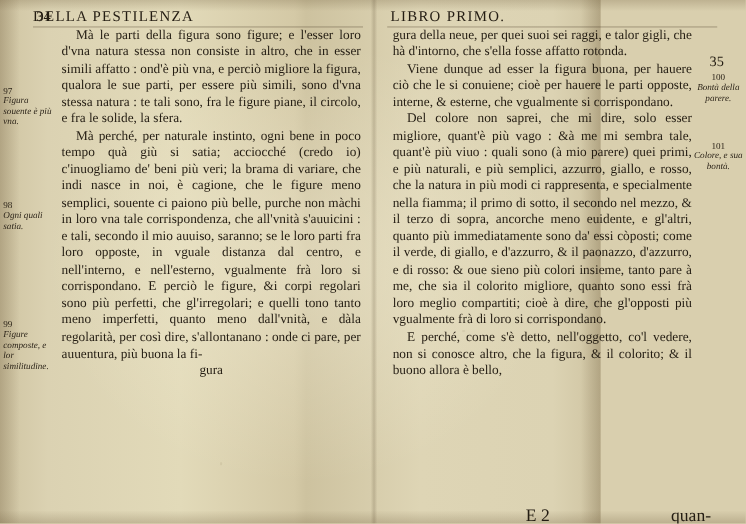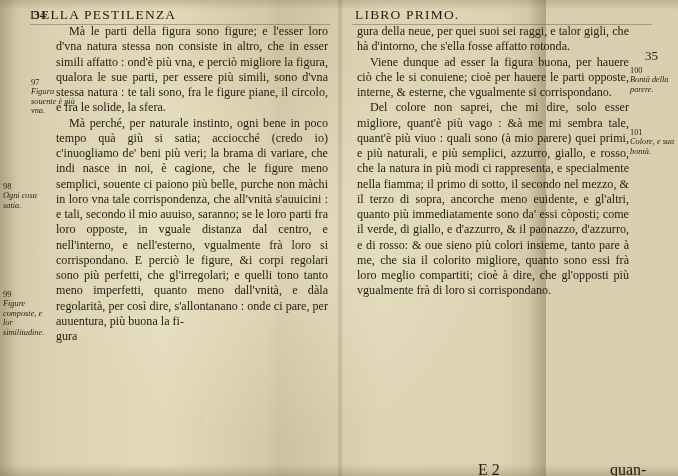--- a/index.html
+++ b/index.html
@@ -35,30 +35,30 @@
   
   .col{
     position:absolute;top:24px;width:272px;
     font-size:12.1px;line-height:15.25px;
     text-align:justify;
   }
   .col-left{left:56px;}
   .col-right{left:357px;}
   .col p{margin:0;text-indent:0;}
   .col p.ind{text-indent:13px;}
-  .lastline{display:block;text-align:left;}
+  .lastline{display:block;text-align:center;}
   
   .note{
     position:absolute;width:48px;
     font-size:8.3px;line-height:9.4px;
     font-style:italic;
     text-align:left;
     color:#2b2318;
   }
-  .note-r{width:46px;text-align:left;}
+  .note-r{width:46px;text-align:center;}
   .notenum{font-style:normal;}
   .sig{position:absolute;font-size:16px;}
   
   .speck{position:absolute;border-radius:50%;background:rgba(120,100,70,0.10);}
   .edge-l{position:absolute;left:0;top:0;width:18px;height:476px;background:linear-gradient(90deg,rgba(110,92,60,0.30),rgba(110,92,60,0));}
   .edge-r{position:absolute;right:0;top:0;width:18px;height:476px;background:linear-gradient(270deg,rgba(110,92,60,0.30),rgba(110,92,60,0));}
   .edge-t{position:absolute;left:0;top:0;width:678px;height:10px;background:linear-gradient(180deg,rgba(110,92,60,0.25),rgba(110,92,60,0));}
   .edge-b{position:absolute;left:0;bottom:0;width:678px;height:12px;background:linear-gradient(0deg,rgba(110,92,60,0.28),rgba(110,92,60,0));}
 </style>
 </head>
@@ -82,37 +82,38 @@
 
   <div class="rule" style="left:30px;top:24px;width:300px;"></div>
   <div class="rule" style="left:352px;top:24px;width:300px;"></div>
 
   <div class="col col-left">
     <p class="ind">Mà le parti della figura sono figure; e l'esser loro d'vna natura stessa non consiste in altro, che in esser simili affatto : ond'è più vna, e perciò migliore la figura, qualora le sue parti, per essere più simili, sono d'vna stessa natura : te tali sono, fra le figure piane, il circolo, e fra le solide, la sfera.</p>
     <p class="ind">Mà perché, per naturale instinto, ogni bene in poco tempo quà giù si satia; acciocché (credo io) c'inuogliamo de' beni più veri; la brama di variare, che indi nasce in noi, è cagione, che le figure meno semplici, souente ci paiono più belle, purche non màchi in loro vna tale corrispondenza, che all'vnità s'auuicini : e tali, secondo il mio auuiso, saranno; se le loro parti fra loro opposte, in vguale distanza dal centro, e nell'interno, e nell'esterno, vgualmente frà loro si corrispondano. E perciò le figure, &amp;i corpi regolari sono più perfetti, che gl'irregolari; e quelli tono tanto meno imperfetti, quanto meno dall'vnità, e dàla regolarità, per così dire, s'allontanano : onde ci pare, per auuentura, più buona la fi-</p>
     <span class="lastline">gura</span>
   </div>
 
-  <div class="note" style="left:3px;top:78px;margin-left:28px;">
+  <div class="note" style="left:3px;top:78px;">
     <span class="notenum">97</span><br>
     <span>Figura souente è più vna.</span>
   </div>
   <div class="note" style="left:3px;top:182px;">
     <span class="notenum">98</span><br>
-    <span>Ogni cosa satia.</span>
+    <span>Ogni quali satia.</span>
   </div>
   <div class="note" style="left:3px;top:290px;">
     <span class="notenum">99</span><br>
     <span>Figure composte, e lor similitudine.</span>
   </div>
 
   <div class="col col-right">
     <p>gura della neue, per quei suoi sei raggi, e talor gigli, che hà d'intorno, che s'ella fosse affatto rotonda.</p>
     <p class="ind">Viene dunque ad esser la figura buona, per hauere ciò che le si conuiene; cioè per hauere le parti opposte, interne, &amp; esterne, che vgualmente si corrispondano.</p>
     <p class="ind">Del colore non saprei, che mi dire, solo esser migliore, quant'è più vago : &amp;à me mi sembra tale, quant'è più viuo : quali sono (à mio parere) quei primi, e più naturali, e più semplici, azzurro, giallo, e rosso, che la natura in più modi ci rappresenta, e specialmente nella fiamma; il primo di sotto, il secondo nel mezzo, &amp; il terzo di sopra, ancorche meno euidente, e gl'altri, quanto più immediatamente sono da' essi còposti; come il verde, di giallo, e d'azzurro, &amp; il paonazzo, d'azzurro, e di rosso: &amp; oue sieno più colori insieme, tanto pare à me, che sia il colorito migliore, quanto sono essi frà loro meglio compartiti; cioè à dire, che gl'opposti più vgualmente frà di loro si corrispondano.</p>
+    <p class="ind">E perché, come s'è detto, nell'oggetto, co'l vedere, non si conosce altro, che la figura, &amp; il colorito; &amp; il buono allora è bello,</p>
   </div>
   <div class="sig" style="left:478px;top:461px;">E 2</div>
   <div class="sig" style="left:610px;top:461px;">quan-</div>
 
   <div class="note note-r" style="left:630px;top:66px;">
     <span class="notenum">100</span><br>
     <span>Bontà della parere.</span>
   </div>
   <div class="note note-r" style="left:630px;top:128px;">
     <span class="notenum">101</span><br>

